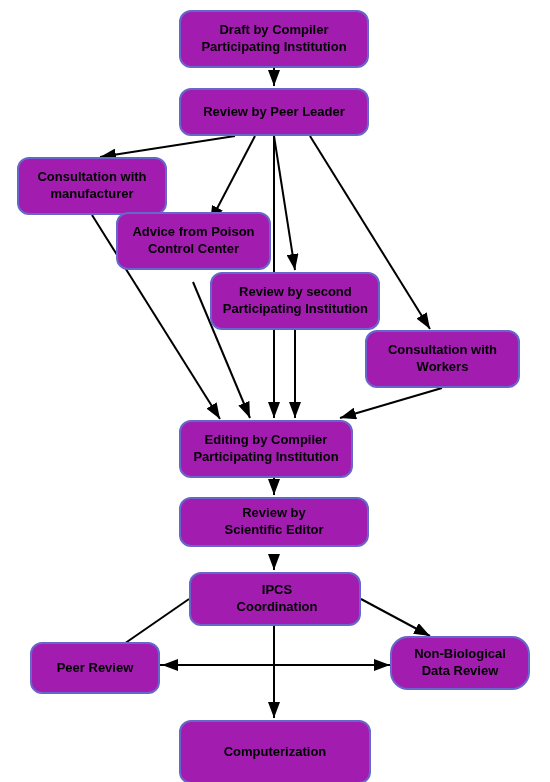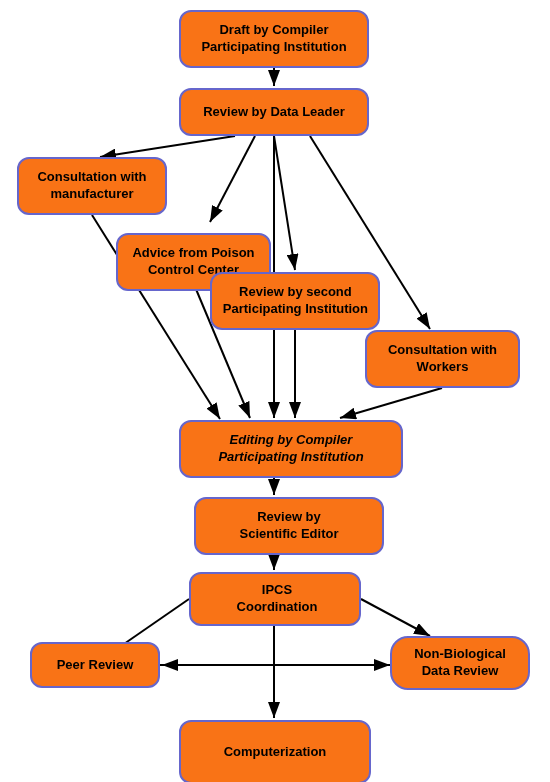--- a/index.html
+++ b/index.html
@@ -13,21 +13,21 @@
     }
     .flowchart {
       position: relative;
       width: 550px;
       height: 782px;
     }
     .node {
       position: absolute;
       border: 2px solid #6666cc;
       border-radius: 12px;
-      background: #f97316;
+      background: #a21caf;
       text-align: center;
       font-size: 13px;
       font-weight: bold;
       color: #000;
       display: flex;
       align-items: center;
       justify-content: center;
       line-height: 1.3;
       padding: 6px 10px;
     }
@@ -90,52 +90,52 @@
     <line x1="390" y1="665" x2="160" y2="665" marker-end="none"></line>
 
     <line x1="390" y1="665" x2="162" y2="665" marker-end="url(#arrowhead)"></line>
   </svg>
 
   <div class="node" style="left:179px; top:10px; width:190px; height:58px;">
     <span>Draft by Compiler<br>Participating Institution</span>
   </div>
 
   <div class="node" style="left:179px; top:88px; width:190px; height:48px;">
-    <span>Review by Data Leader</span>
+    <span>Review by Peer Leader</span>
   </div>
 
   <div class="node" style="left:17px; top:157px; width:150px; height:58px;">
     <span>Consultation with<br>manufacturer</span>
   </div>
 
-  <div class="node" style="left:116px; top:233px; width:155px; height:58px;">
+  <div class="node" style="left:116px; top:212px; width:155px; height:58px;">
     <span>Advice from Poison<br>Control Center</span>
   </div>
 
   <div class="node" style="left:210px; top:272px; width:170px; height:58px;justify-content:flex-end;">
     <span>Review by second<br>Participating Institution</span>
   </div>
 
   <div class="node" style="left:365px; top:330px; width:155px; height:58px;">
     <span>Consultation with<br>Workers</span>
   </div>
 
-  <div class="node" style="left:179px; top:420px; width:224px; height:58px;font-style:italic;">
+  <div class="node" style="left:179px; top:420px; width:174px; height:58px;">
     <span>Editing by Compiler<br>Participating Institution</span>
   </div>
 
-  <div class="node" style="left:194px; top:497px; width:190px; height:58px;">
+  <div class="node" style="left:179px; top:497px; width:190px; height:50px;">
     <span>Review by<br>Scientific Editor</span>
   </div>
 
   <div class="node" style="left:189px; top:572px; width:172px; height:54px;padding-left:14px;">
     <span>IPCS<br>Coordination</span>
   </div>
 
-  <div class="node" style="left:30px; top:642px; width:130px; height:46px;">
+  <div class="node" style="left:30px; top:642px; width:130px; height:52px;">
     <span>Peer Review</span>
   </div>
 
   <div class="node" style="left:390px; top:636px; width:140px; height:54px;border-radius:18px;">
     <span>Non-Biological<br>Data Review</span>
   </div>
 
   <div class="node" style="left:179px; top:720px; width:192px; height:64px;">
     <span>Computerization</span>
   </div>

